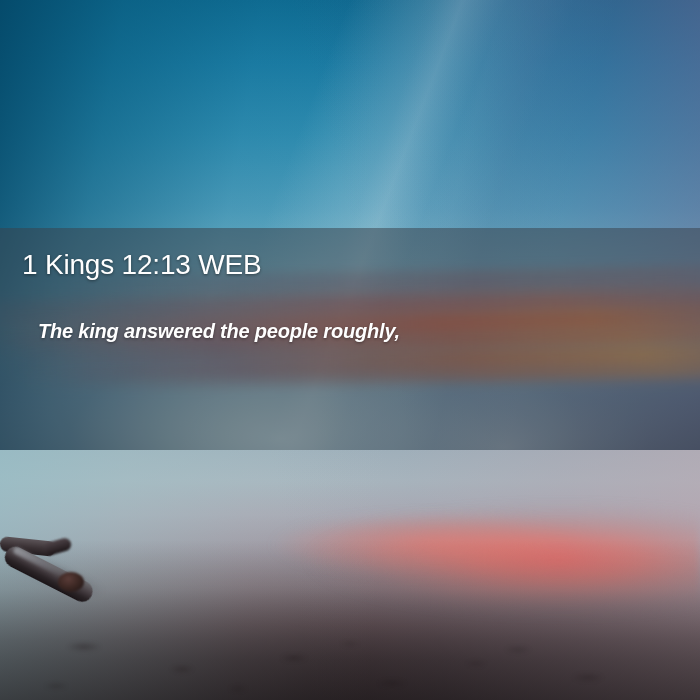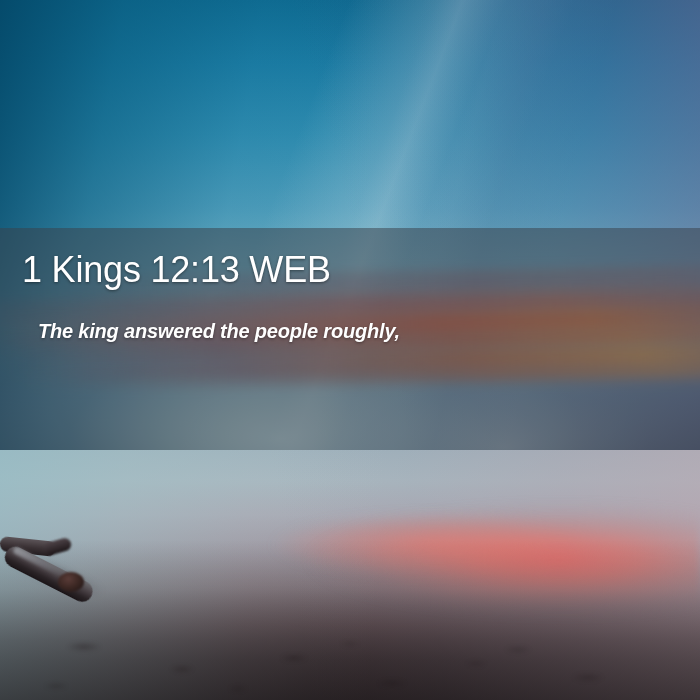--- a/index.html
+++ b/index.html
@@ -238,21 +238,21 @@
     position: absolute;
     left: 0; top: 228px;
     width: 700px; height: 222px;
     background: rgba(58,66,74,0.52);
   }
 
   .verse-ref {
     position: absolute;
     left: 22px; top: 249px;
     margin: 0;
-    font-size: 36px;
+    font-size: 28px;
     font-weight: 400;
     letter-spacing: -0.2px;
     color: #ffffff;
     text-shadow: 0 1px 3px rgba(0,0,0,0.45);
     white-space: nowrap;
   }
   .verse-body {
     position: absolute;
     left: 22px; top: 297px;
     width: 670px;

